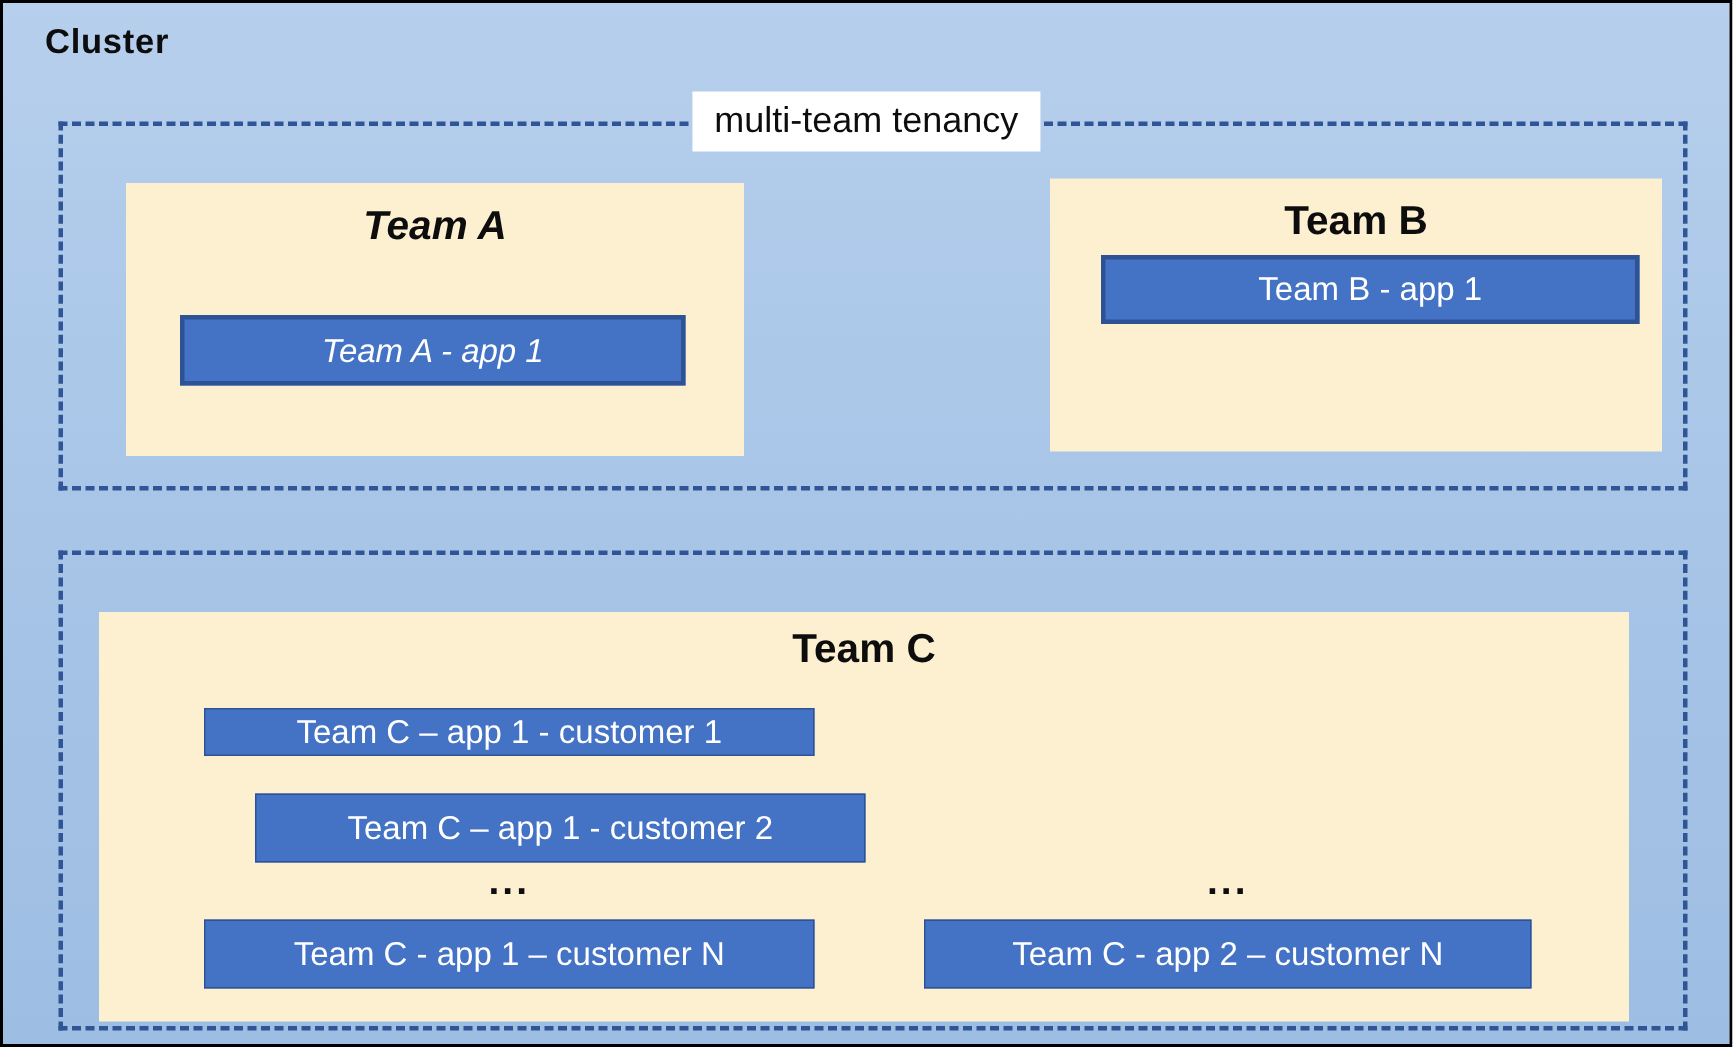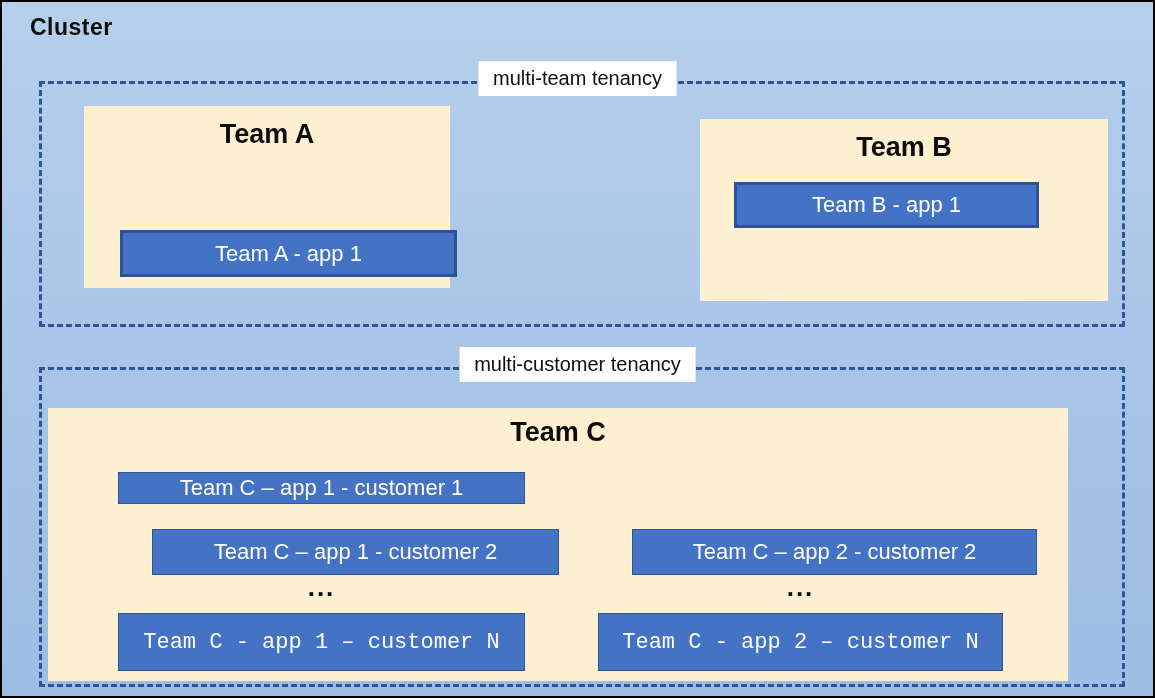--- a/index.html
+++ b/index.html
@@ -31,35 +31,35 @@
   }
   .mt-region { left: 37px; top: 79px;  width: 1086px; height: 246px; }
   .mc-region { left: 37px; top: 365px; width: 1086px; height: 320px; }
 
   .tenancy-label {
     position: absolute;
     left: 50%;
     transform: translateX(-50%);
     background: #FFFFFF;
     color: #0d0d0d;
-    font-size: 20px;
+    font-size: 24px;
     padding: 6px 15px;
     white-space: nowrap;
     z-index: 3;
   }
   .mt-label { top: 59px; }
   .mc-label { top: 345px; }
 
   .team-panel {
     position: absolute;
     background: #FCF0D0;
   }
-  .team-a-panel { left: 82px;  top: 104px; width: 366px;  height: 182px; }
+  .team-a-panel { left: 82px;  top: 120px; width: 412px;  height: 182px; font-style: italic; }
   .team-b-panel { left: 662px; top: 117px; width: 408px;  height: 182px; margin-left: 36px; }
-  .team-c-panel { left: 46px;  top: 406px; width: 1020px; height: 273px; }
+  .team-c-panel { left: 64px;  top: 406px; width: 1020px; height: 273px; }
 
   .team-title {
     position: absolute;
     left: 0; right: 0;
     text-align: center;
     font-size: 27px;
     font-weight: bold;
     color: #0d0d0d;
   }
   .team-a-panel .team-title, .team-b-panel .team-title { top: 13px; }
@@ -72,35 +72,35 @@
     font-size: 22px;
     text-align: center;
     display: flex;
     align-items: center;
     justify-content: center;
     white-space: nowrap;
   }
   .bordered-thick { border: 3px solid #2E5395; }
   .bordered-thin  { border: 1.5px solid #2E5395; }
 
-  .team-a-app1 { left: 36px; top: 88px;  width: 337px; height: 47px; margin-top: 36px; }
-  .team-b-app1 { left: 34px; top: 63px;  width: 305px; height: 46px; }
+  .team-a-app1 { left: 36px; top: 88px;  width: 337px; height: 47px; }
+  .team-b-app1 { left: 34px; top: 51px;  width: 359px; height: 46px; }
   .team-b-app2 { left: 34px; top: 120px; width: 337px; height: 46px; }
 
   .tc-col {
     position: absolute;
     top: 0;
     height: 100%;
   }
   .tc-col-1 { left: 70px;  width: 407px; }
   .tc-col-2 { left: 550px; width: 405px; }
 
   .tc-row-1 { left: 0; top: 64px;  width: 100%; height: 32px; }
   .tc-row-2 { left: 0; top: 121px; width: 100%; height: 46px; margin-left: 34px; }
-  .tc-row-n { left: 0; top: 205px; width: 100%; height: 58px; font-family: Liberation Mono, monospace; }
+  .tc-row-n { left: 0; top: 205px; width: 100%; height: 46px; }
 
   .ellipsis {
     position: absolute;
     left: 0;
     top: 166px;
     width: 100%;
     height: 34px;
     text-align: center;
     font-size: 26px;
     font-weight: bold;
@@ -123,32 +123,30 @@
     <div class="team-title">Team A</div>
     <div class="app-box bordered-thick team-a-app1">Team A - app 1</div>
   </div>
 
   <div class="team-panel team-b-panel">
     <div class="team-title">Team B</div>
     <div class="app-box bordered-thick team-b-app1">Team B - app 1</div>
   </div>
 
   <div class="tenancy-region mc-region"></div>
-  <div class="tenancy-label mc-label">multi-customer tenancy</div>
 
   <div class="team-panel team-c-panel">
     <div class="team-title">Team C</div>
 
     <div class="tc-col tc-col-1">
       <div class="app-box bordered-thin tc-row-1">Team C – app 1 - customer 1</div>
       <div class="app-box bordered-thin tc-row-2">Team C – app 1 - customer 2</div>
       <div class="ellipsis">...</div>
       <div class="app-box bordered-thin tc-row-n">Team C - app 1 – customer N</div>
     </div>
 
     <div class="tc-col tc-col-2">
-      <div class="app-box bordered-thin tc-row-2">Team C – app 2 - customer 2</div>
       <div class="ellipsis">...</div>
       <div class="app-box bordered-thin tc-row-n">Team C - app 2 – customer N</div>
     </div>
   </div>
 
 </div>
 
 </body></html>

